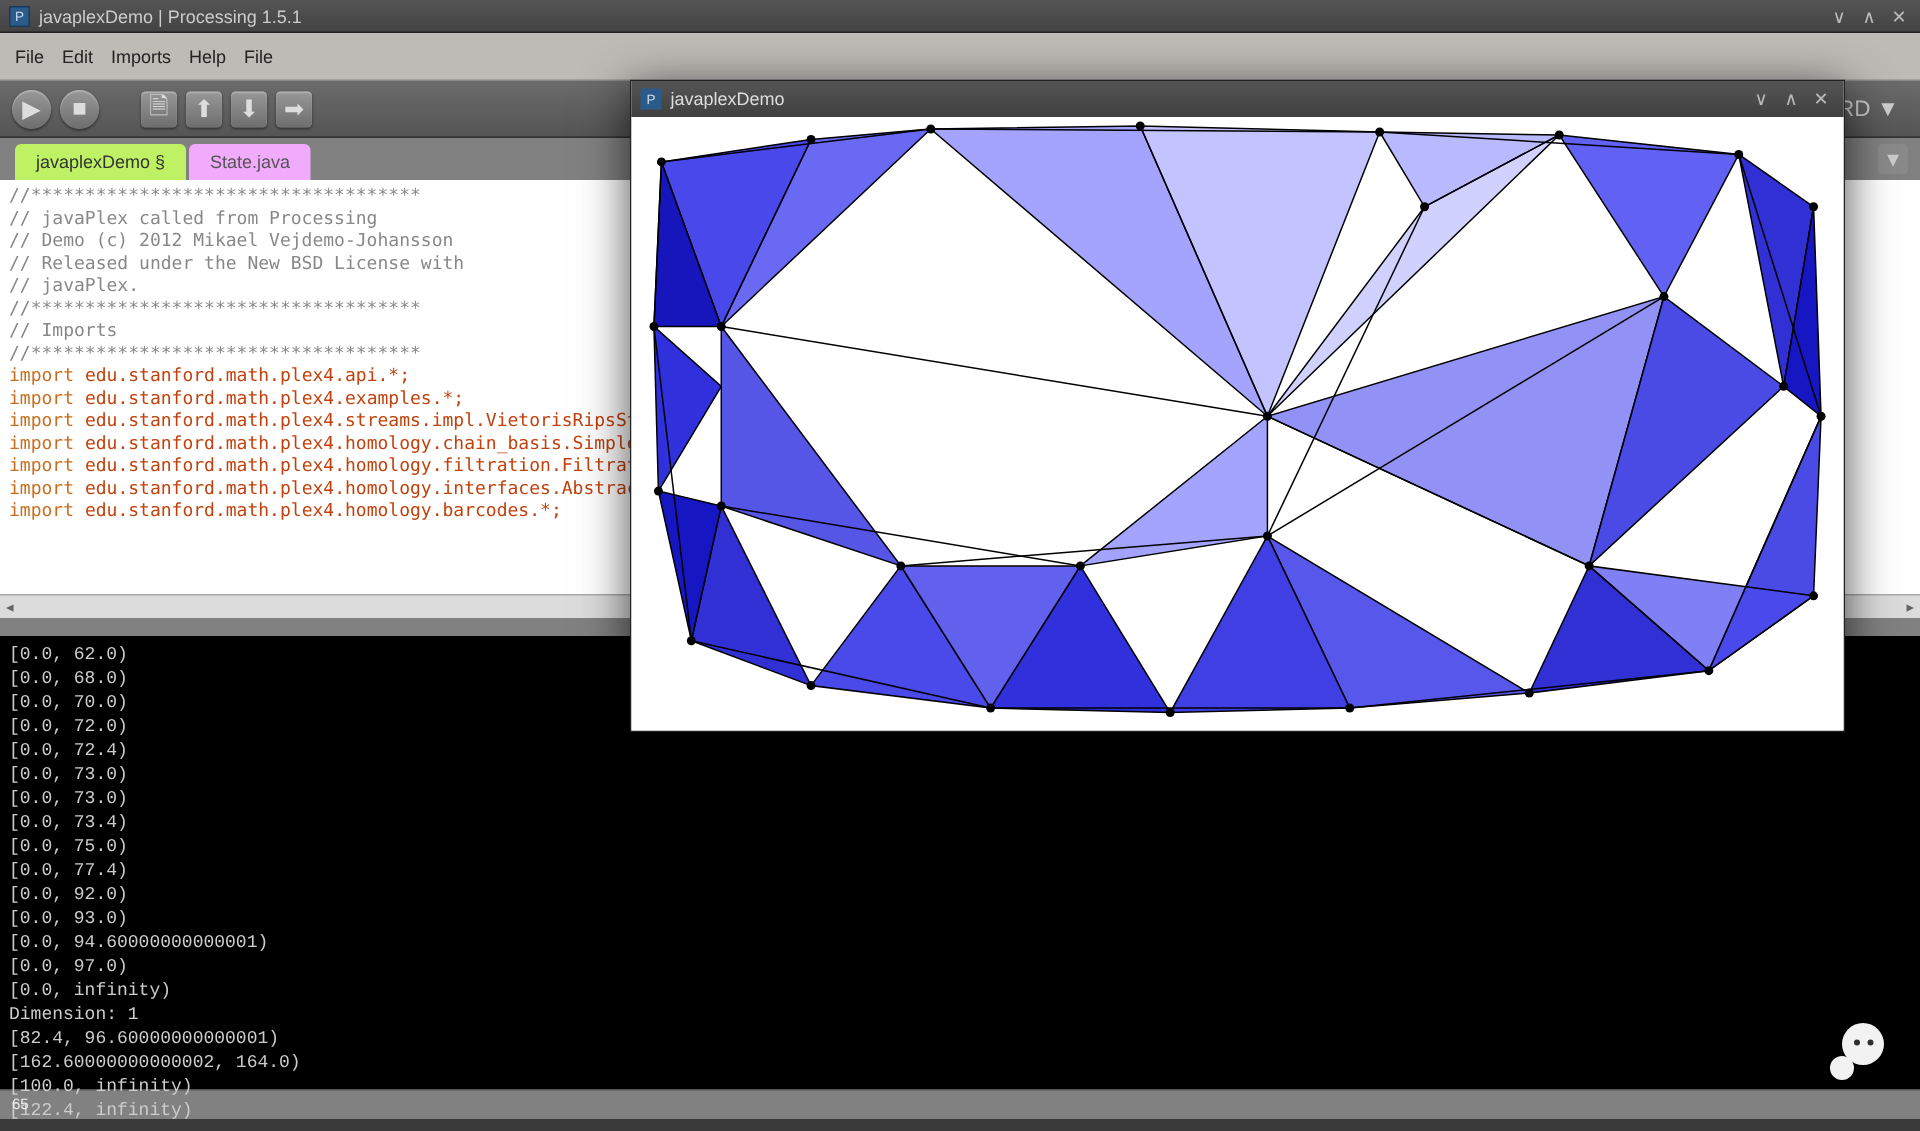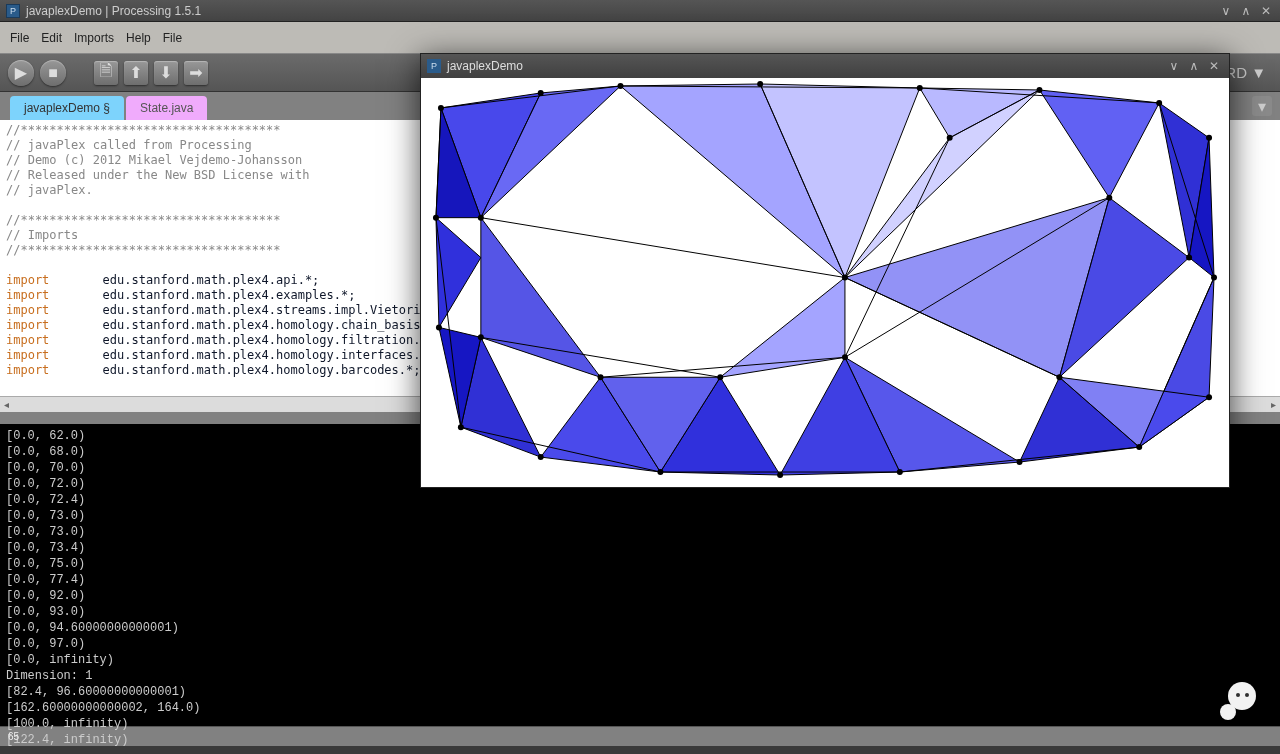--- a/index.html
+++ b/index.html
@@ -11,27 +11,27 @@
 .menubar { height:32px; background:#bdbbb6; display:flex; align-items:center; padding:0 4px; font-size:12px; color:#222; border-bottom:1px solid #888; }
 .menubar span { padding:2px 6px; }
 .toolbar { height:38px; background:linear-gradient(#6b6b6b,#555); display:flex; align-items:center; padding:0 8px; gap:6px; border-bottom:1px solid #333; }
 .toolbar .rbtn { width:26px; height:26px; border-radius:50%; background:linear-gradient(#989898,#6e6e6e); display:flex; align-items:center; justify-content:center; color:#ddd; box-shadow:inset 0 1px 1px rgba(255,255,255,.3), 0 1px 2px rgba(0,0,0,.5); }
 .toolbar .sep { width:16px; }
 .toolbar .sqbtn { width:24px; height:24px; background:linear-gradient(#989898,#6e6e6e); border-radius:3px; display:flex; align-items:center; justify-content:center; color:#ddd; box-shadow:inset 0 1px 1px rgba(255,255,255,.3), 0 1px 2px rgba(0,0,0,.5); }
 .toolbar .flex { flex:1; }
 .toolbar .mode { font-size:15px; color:#ccc; padding:4px 6px; }
 .tabs { height:28px; background:#818181; display:flex; align-items:flex-end; padding-left:10px; position:relative; }
 .tabs .tab { height:24px; padding:4px 14px; font-size:12px; border-radius:4px 4px 0 0; margin-right:2px; display:flex; align-items:center; }
-.tabs .tab.active { background:#7dd3fc; color:#333; }
+.tabs .tab.active { background:#bef264; color:#333; }
 .tabs .tab.inactive { background:#f0abfc; color:#555; }
 .tabs .addtab { position:absolute; right:8px; top:4px; width:20px; height:20px; background:#8a8a8a; display:flex; align-items:center; justify-content:center; color:#ccc; border-radius:3px; }
 .code { height:276px; background:#fff; font-family:"DejaVu Sans Mono",monospace; font-size:12px; padding:3px 6px; line-height:15px; overflow:hidden; white-space:pre; }
 .cm { color:#888; }
 .kw { color:#c86e1e; }
-.pl { color:#0f172a;margin-left:46px; }
+.pl { color:#c2410c; }
 .hscroll { height:16px; background:#dcdcdc; display:flex; align-items:center; justify-content:space-between; padding:0 4px; font-size:10px; color:#666; border-top:1px solid #aaa; }
 .gap { height:12px; background:#818181; }
 .console { height:302px; background:#000; color:#ccc; font-family:Liberation Mono, monospace; font-size:12px; padding:4px 6px; line-height:16px; white-space:pre; }
 .statusbar { height:20px; background:#818181; color:#eee; font-size:10px; display:flex; align-items:center; padding:0 8px; border-top:1px solid #555; }
 
 
 .sketch { position:absolute; top:53px; left:420px; width:810px; height:435px; background:#fff; border:1px solid #222; box-shadow:0 6px 30px rgba(0,0,0,.7); }
 .sketch .stb { height:24px; background:linear-gradient(#555,#404040); display:flex; align-items:center; padding:0 6px; color:#ddd; font-size:12px; }
 .sketch .stb .app-ico { width:14px; height:14px; background:#2a5b8a; margin-right:6px; display:flex; align-items:center; justify-content:center; font-size:9px; color:#cde; }
 .sketch .stb .spacer { flex:1; }

